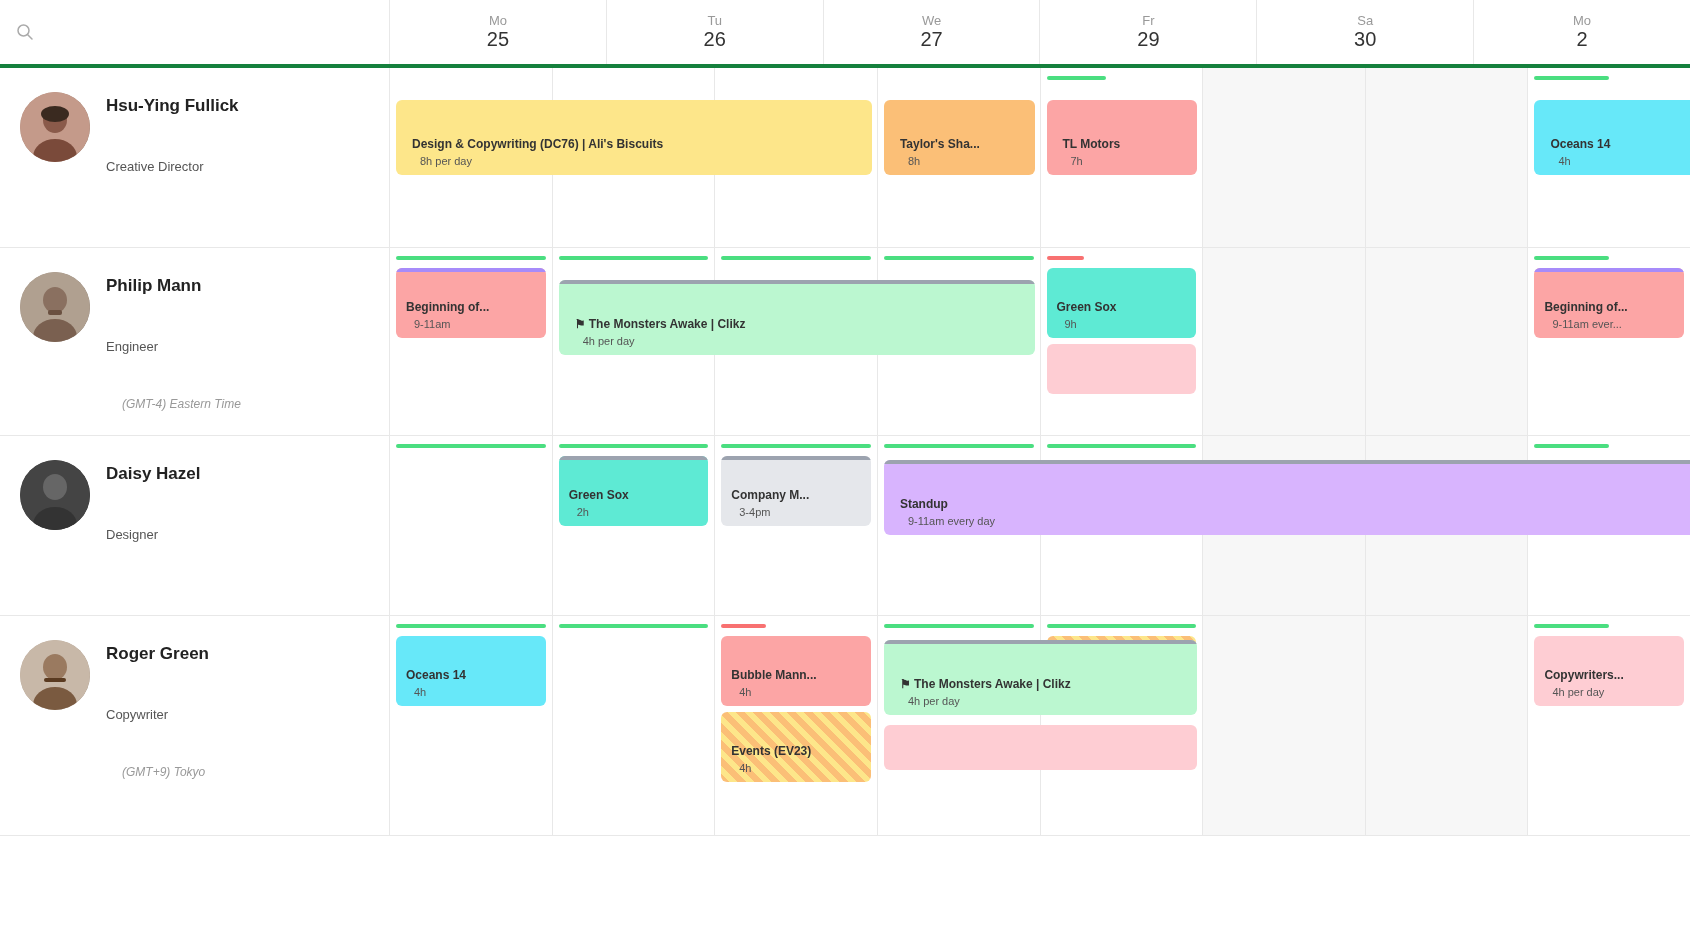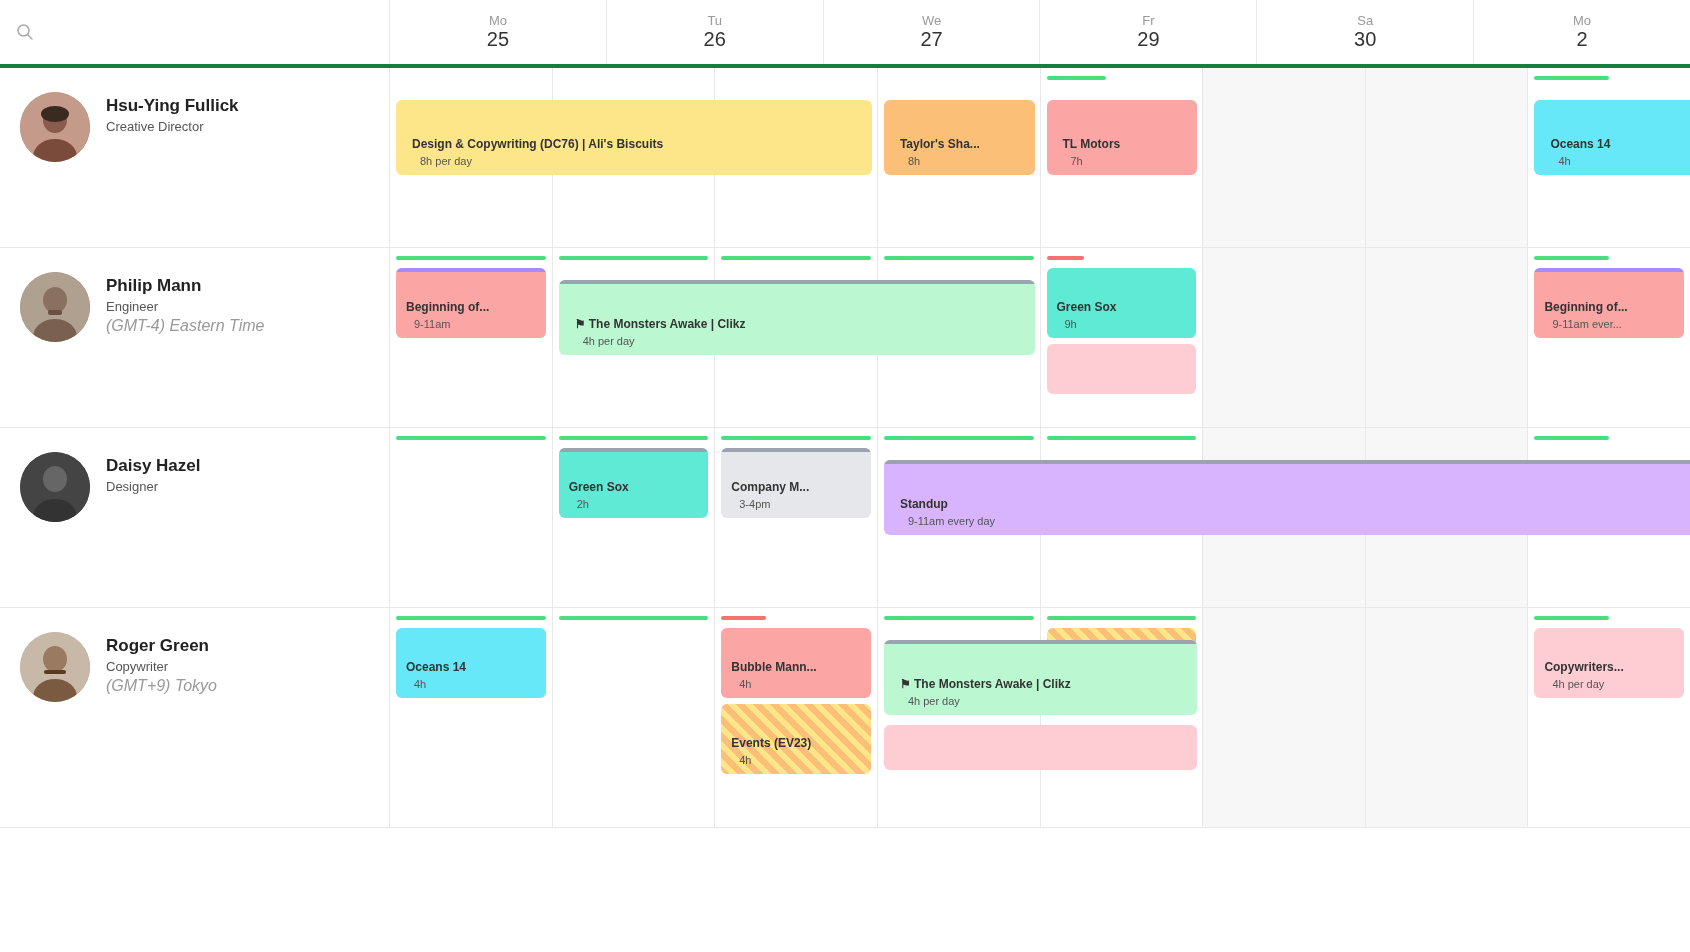--- a/index.html
+++ b/index.html
@@ -89,24 +89,24 @@
       font-size: 24px;
       font-weight: 600;
       color: #fff;
     }
 
     .avatar-hsu { background: linear-gradient(135deg, #c49a8a 0%, #8a6a5a 100%); }
     .avatar-philip { background: linear-gradient(135deg, #b0a090 0%, #7a6a60 100%); }
     .avatar-daisy { background: linear-gradient(135deg, #555 0%, #222 100%); }
     .avatar-roger { background: linear-gradient(135deg, #c8b8a8 0%, #9a8878 100%); }
 
-    .person-info { display: flex; flex-direction: column; justify-content: flex-start; padding-top: 4px; }
+    .person-info { display: flex; flex-direction: column; justify-content: flex-start; padding-top: 4px; gap: 40px; }
     .person-name { font-size: 17px; font-weight: 600; color: #222; }
     .person-role { font-size: 13px; color: #555; margin-top: 3px; }
-    .person-tz { font-size: 16px; color: #999; margin-top: 3px; font-style: italic; }
+    .person-tz { font-size: 12px; color: #999; margin-top: 3px; font-style: italic; margin-left: 16px; }
 
     
     .person-days {
       flex: 1;
       display: flex;
       position: relative;
     }
     .person-day-col {
       flex: 1;
       border-right: 1px solid #e8e8e8;

